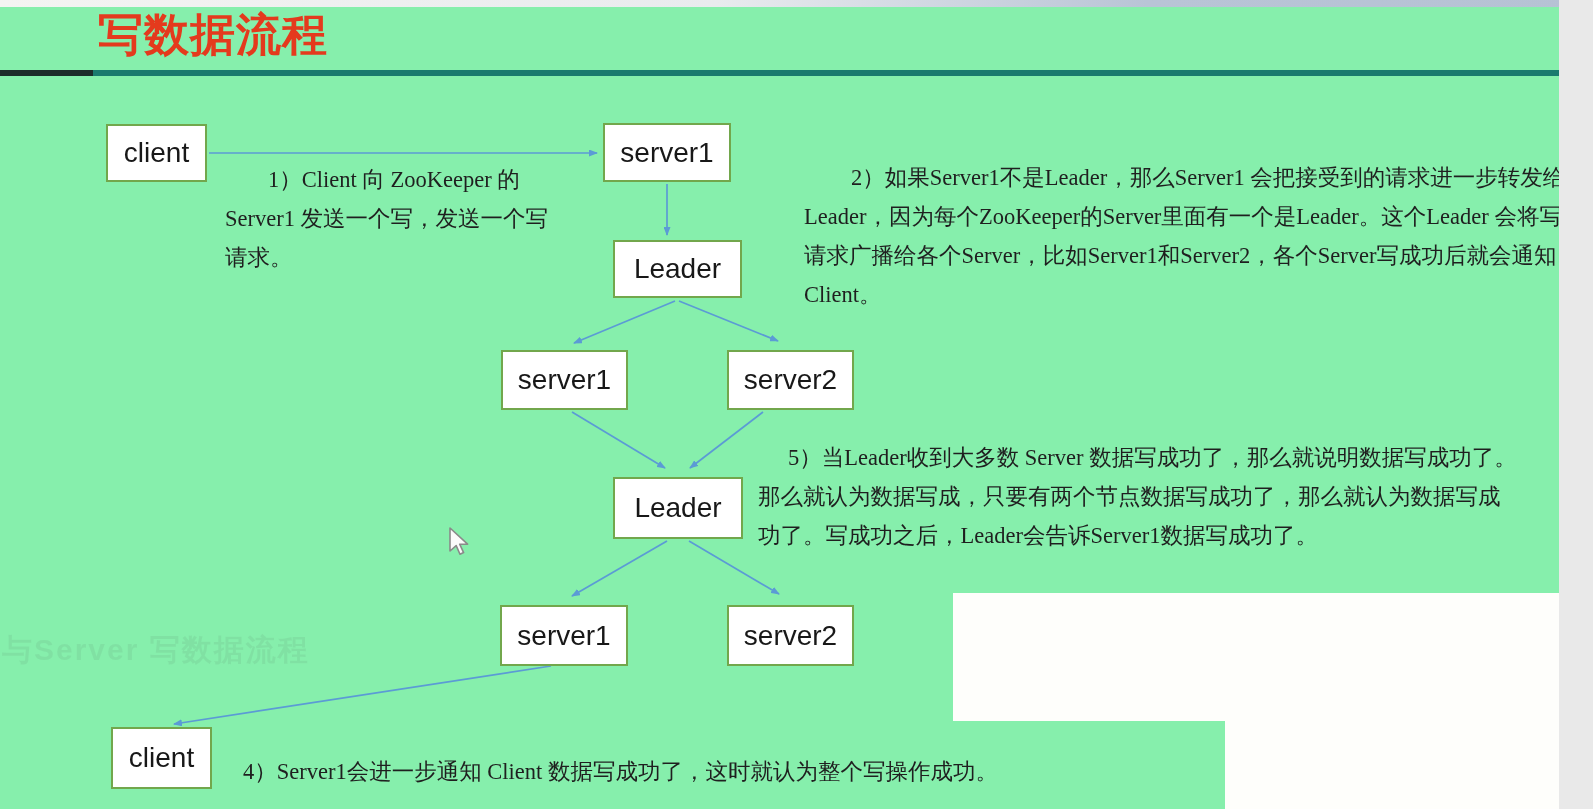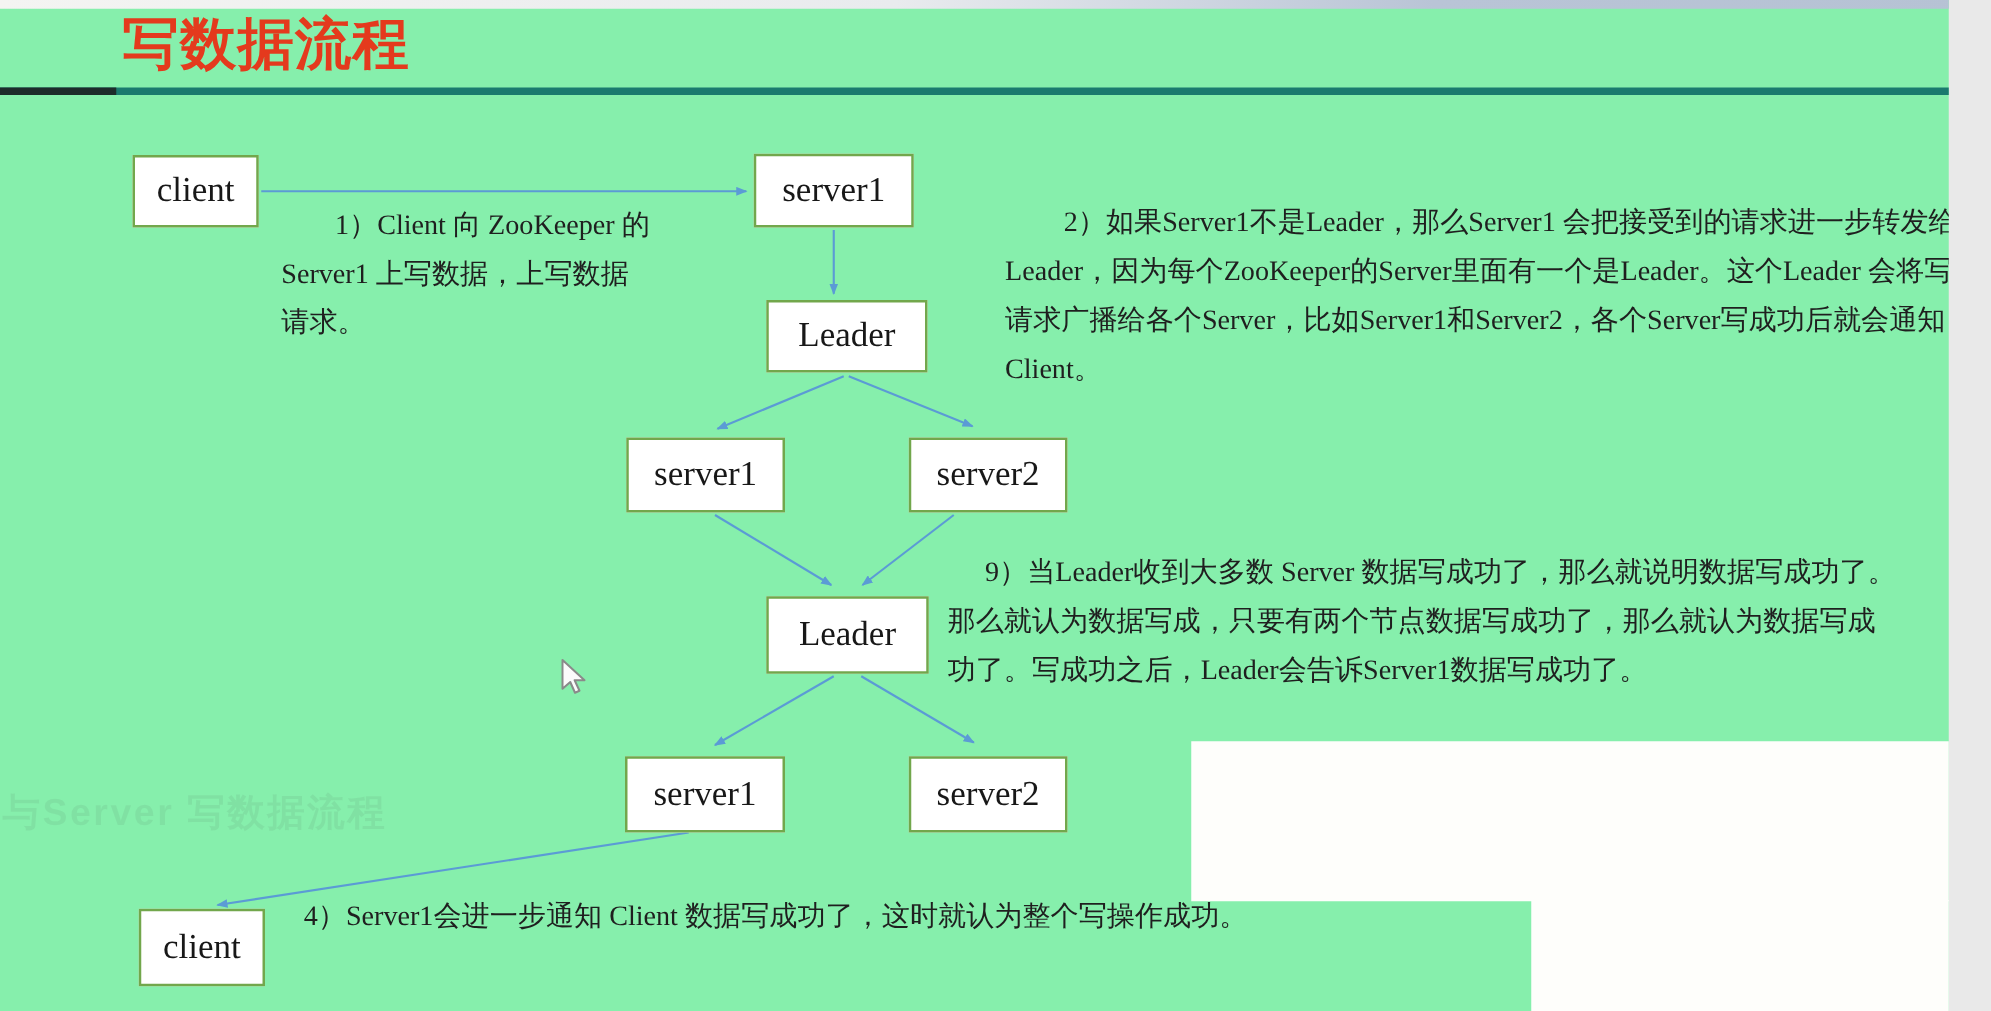--- a/index.html
+++ b/index.html
@@ -27,21 +27,21 @@
   .patch{position:absolute;background:#fefefb;}
   .patch-1{left:953px;top:593px;width:640px;height:128px;}
   .patch-2{left:1225px;top:720px;width:368px;height:89px;}
   .arrows{position:absolute;left:0;top:0;width:1593px;height:809px;}
   .node{
     position:absolute;box-sizing:border-box;
     border:2.5px solid #72a74c;background:#ffffff;
     display:flex;align-items:center;justify-content:center;
   }
   .node-label{
-    font-family:Liberation Serif, serif;
+    font-family:Liberation Sans, sans-serif;
     font-size:28px;color:#181818;white-space:nowrap;
   }
   .ann{
     position:absolute;color:#1f1f1f;
     font-family:Liberation Serif, serif;
     font-size:22.5px;line-height:39px;
   }
   .ann-line{white-space:nowrap;}
   .ind43{padding-left:43px;}
   .ind47{padding-left:47px;}
@@ -105,38 +105,38 @@
   </div>
   <div class="node" style="left:727px;top:605px;width:127px;height:61px">
     <span class="node-label">server2</span>
   </div>
   <div class="node" style="left:111px;top:727px;width:101px;height:62px">
     <span class="node-label">client</span>
   </div>
 
   <div class="ann" style="left:225px;top:160px">
     <div class="ann-line ind43">1）Client 向 ZooKeeper 的</div>
-    <div class="ann-line">Server1 上写数据，上写数据</div>
+    <div class="ann-line">Server1 发送一个写，发送一个写</div>
     <div class="ann-line">请求。</div>
   </div>
 
   <div class="ann" style="left:804px;top:158px">
     <div class="ann-line ind47">2）如果Server1不是Leader，那么Server1 会把接受到的请求进一步转发给</div>
     <div class="ann-line">Leader，因为每个ZooKeeper的Server里面有一个是Leader。这个Leader 会将写</div>
     <div class="ann-line">请求广播给各个Server，比如Server1和Server2，各个Server写成功后就会通知</div>
     <div class="ann-line">Client。</div>
   </div>
 
   <div class="ann" style="left:758px;top:438px">
-    <div class="ann-line ind30">9）当Leader收到大多数 Server 数据写成功了，那么就说明数据写成功了。</div>
+    <div class="ann-line ind30">5）当Leader收到大多数 Server 数据写成功了，那么就说明数据写成功了。</div>
     <div class="ann-line">那么就认为数据写成，只要有两个节点数据写成功了，那么就认为数据写成</div>
     <div class="ann-line">功了。写成功之后，Leader会告诉Server1数据写成功了。</div>
   </div>
 
-  <div class="ann" style="left:243px;top:713px">
+  <div class="ann" style="left:243px;top:752px">
     <div class="ann-line">4）Server1会进一步通知 Client 数据写成功了，这时就认为整个写操作成功。</div>
   </div>
 
   <svg class="cursor" viewBox="0 0 22 30" xmlns="http://www.w3.org/2000/svg">
     <path d="M2,1 L2,24 L8.2,18.6 L12,27.2 L15.6,25.6 L11.7,17.2 L19.6,17.2 Z" fill="#fbfbfb" stroke="#8a8a8a" stroke-width="1.6" stroke-linejoin="round"></path>
   </svg>
 
 </div>
 
 </body></html>

